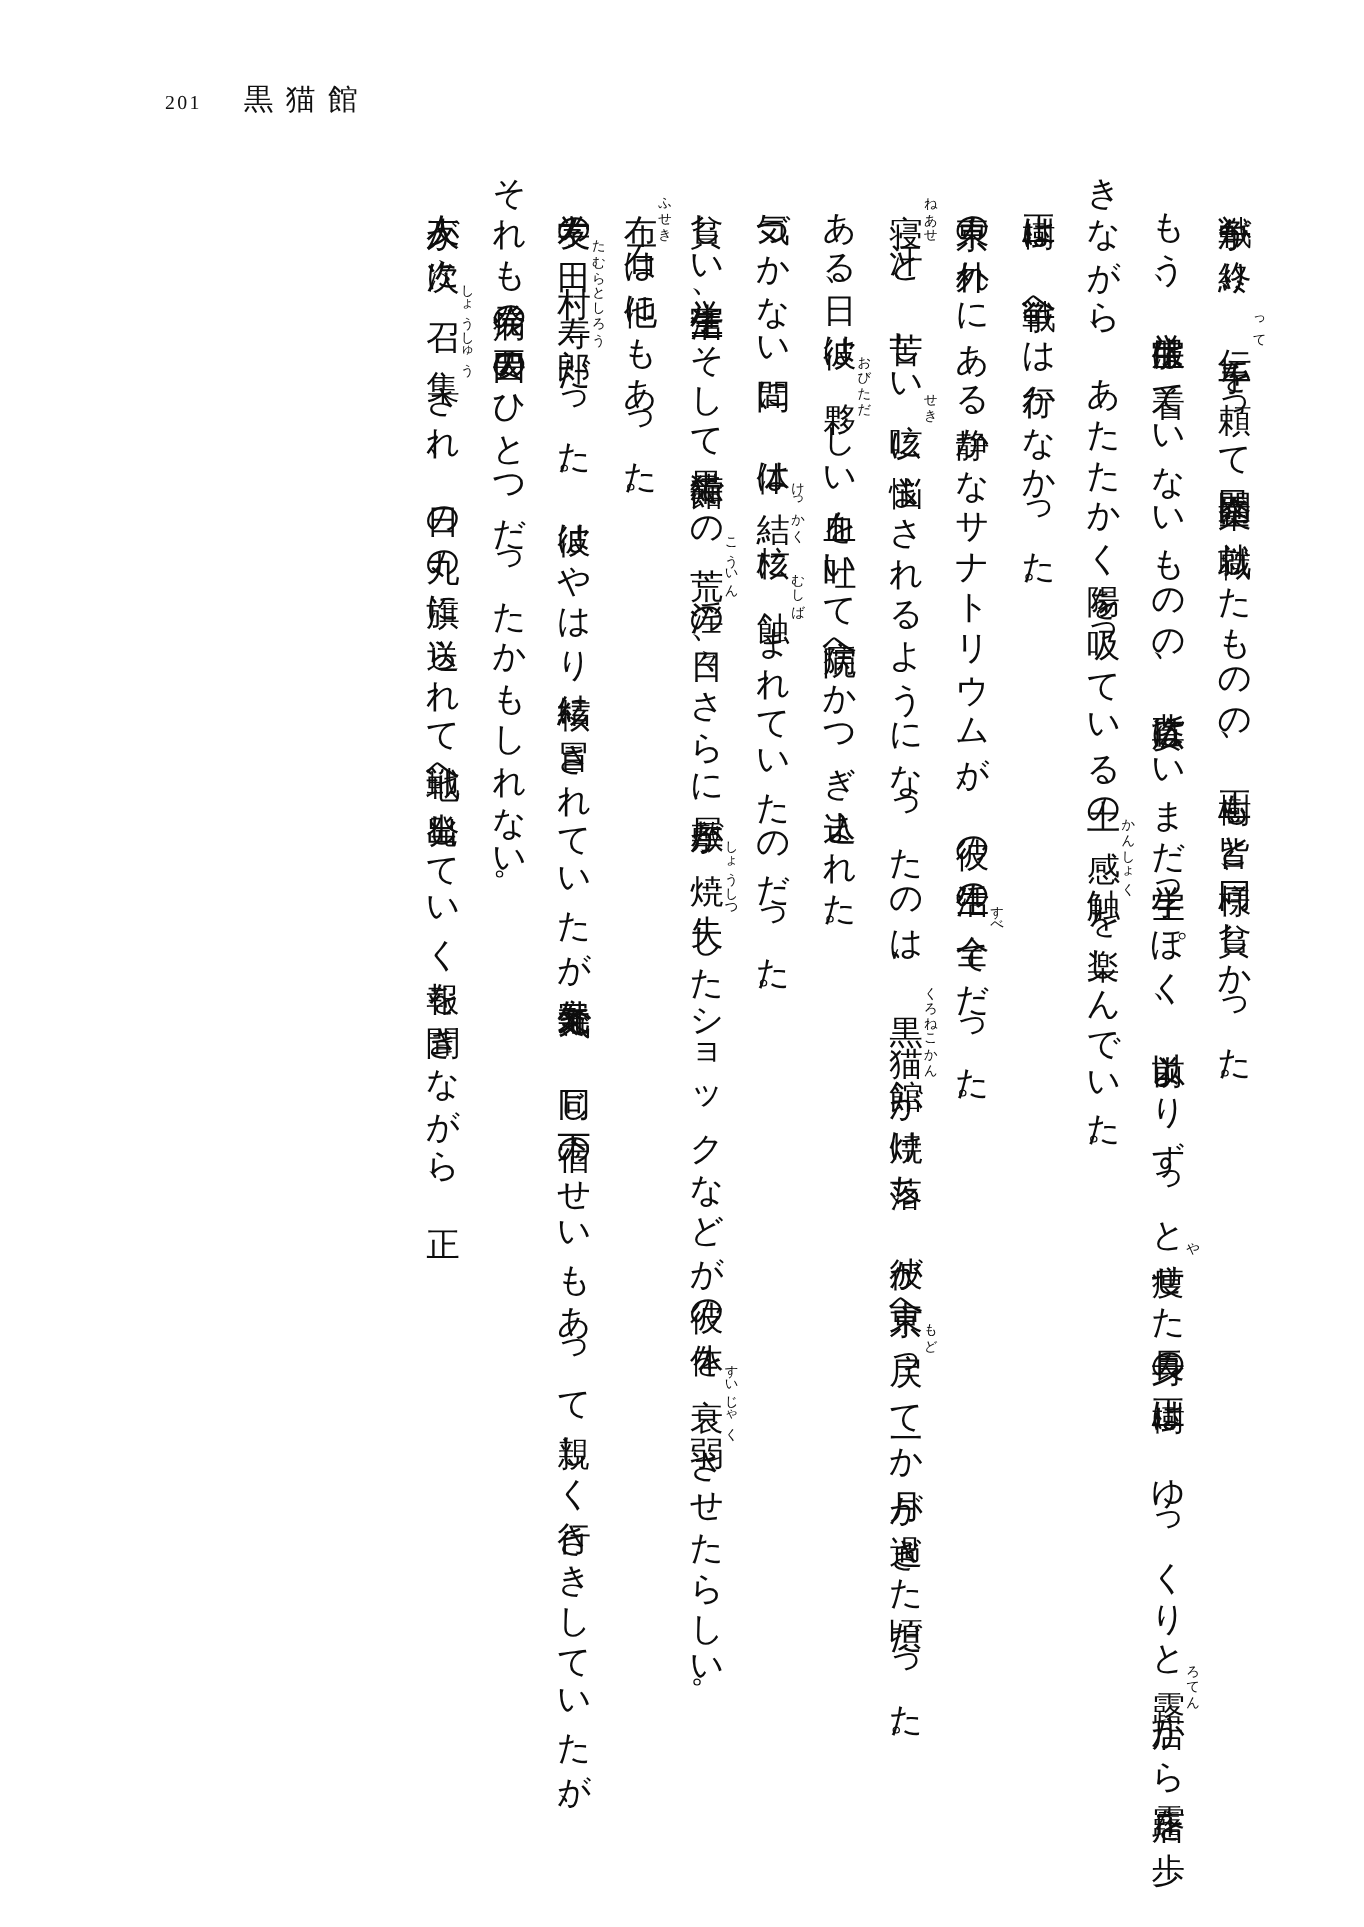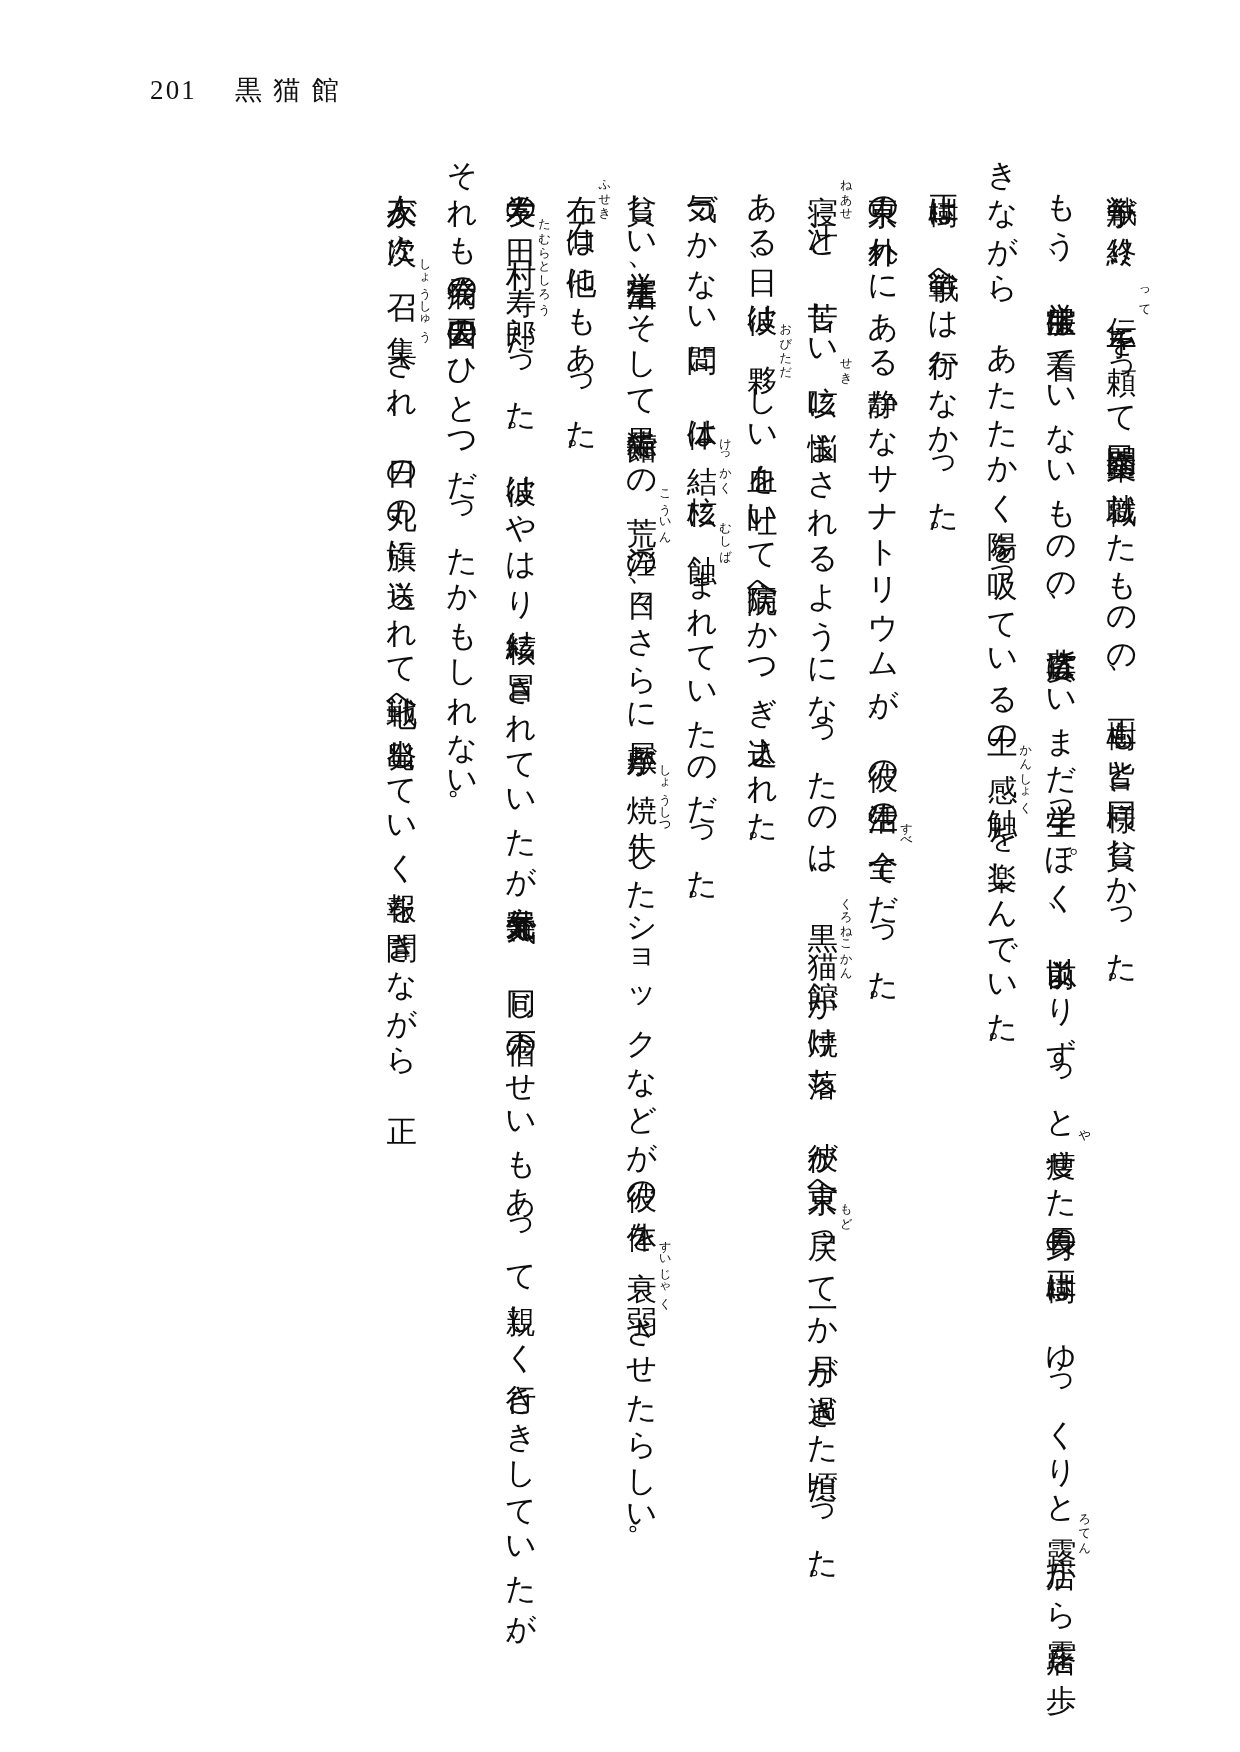--- a/index.html
+++ b/index.html
@@ -27,21 +27,21 @@
     left: 150px;
     display: flex;
     align-items: baseline;
     gap: 38px;
     font-size: 27px;
     letter-spacing: 0.08em;
     color: #111;
   }
   .running-head .folio {
     font-family: "Liberation Serif", "DejaVu Serif", serif;
-    font-size: 27px;
+    font-size: 18px;
   }
   .running-head .title {
     font-size: 27px;
     letter-spacing: 0.42em;
   }
 
   
   .body-text {
     position: absolute;
     top: 140px;

